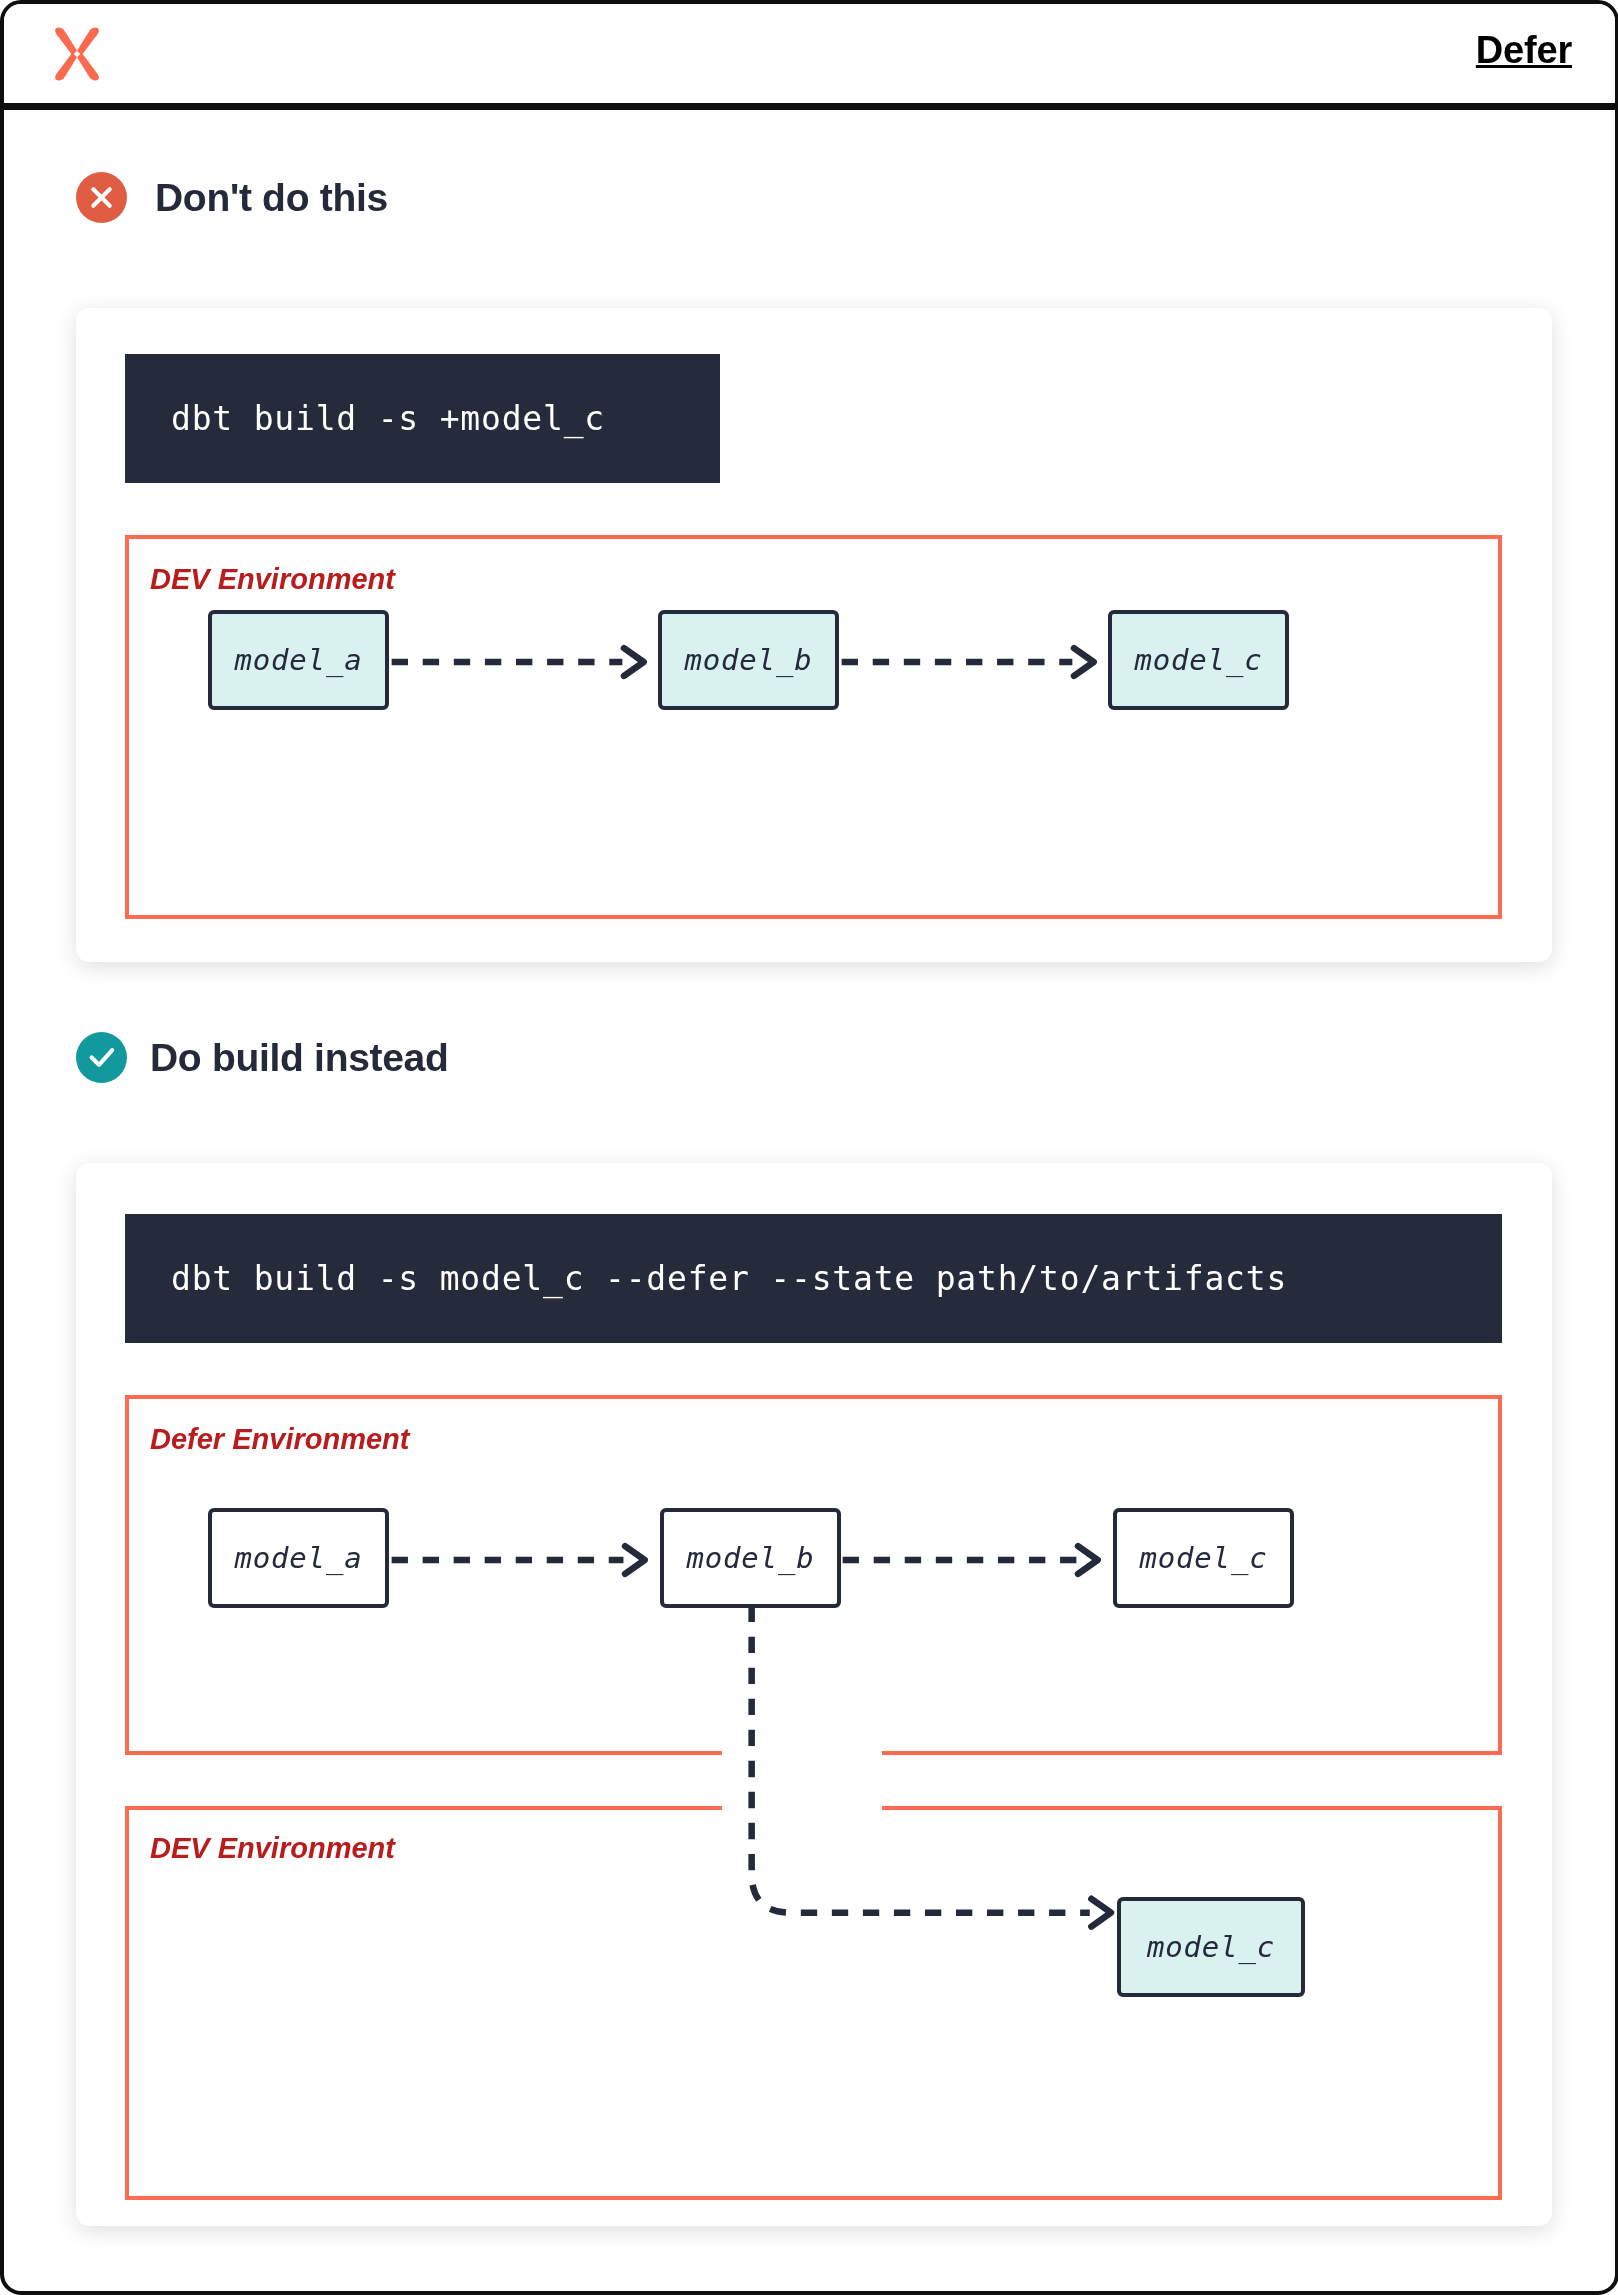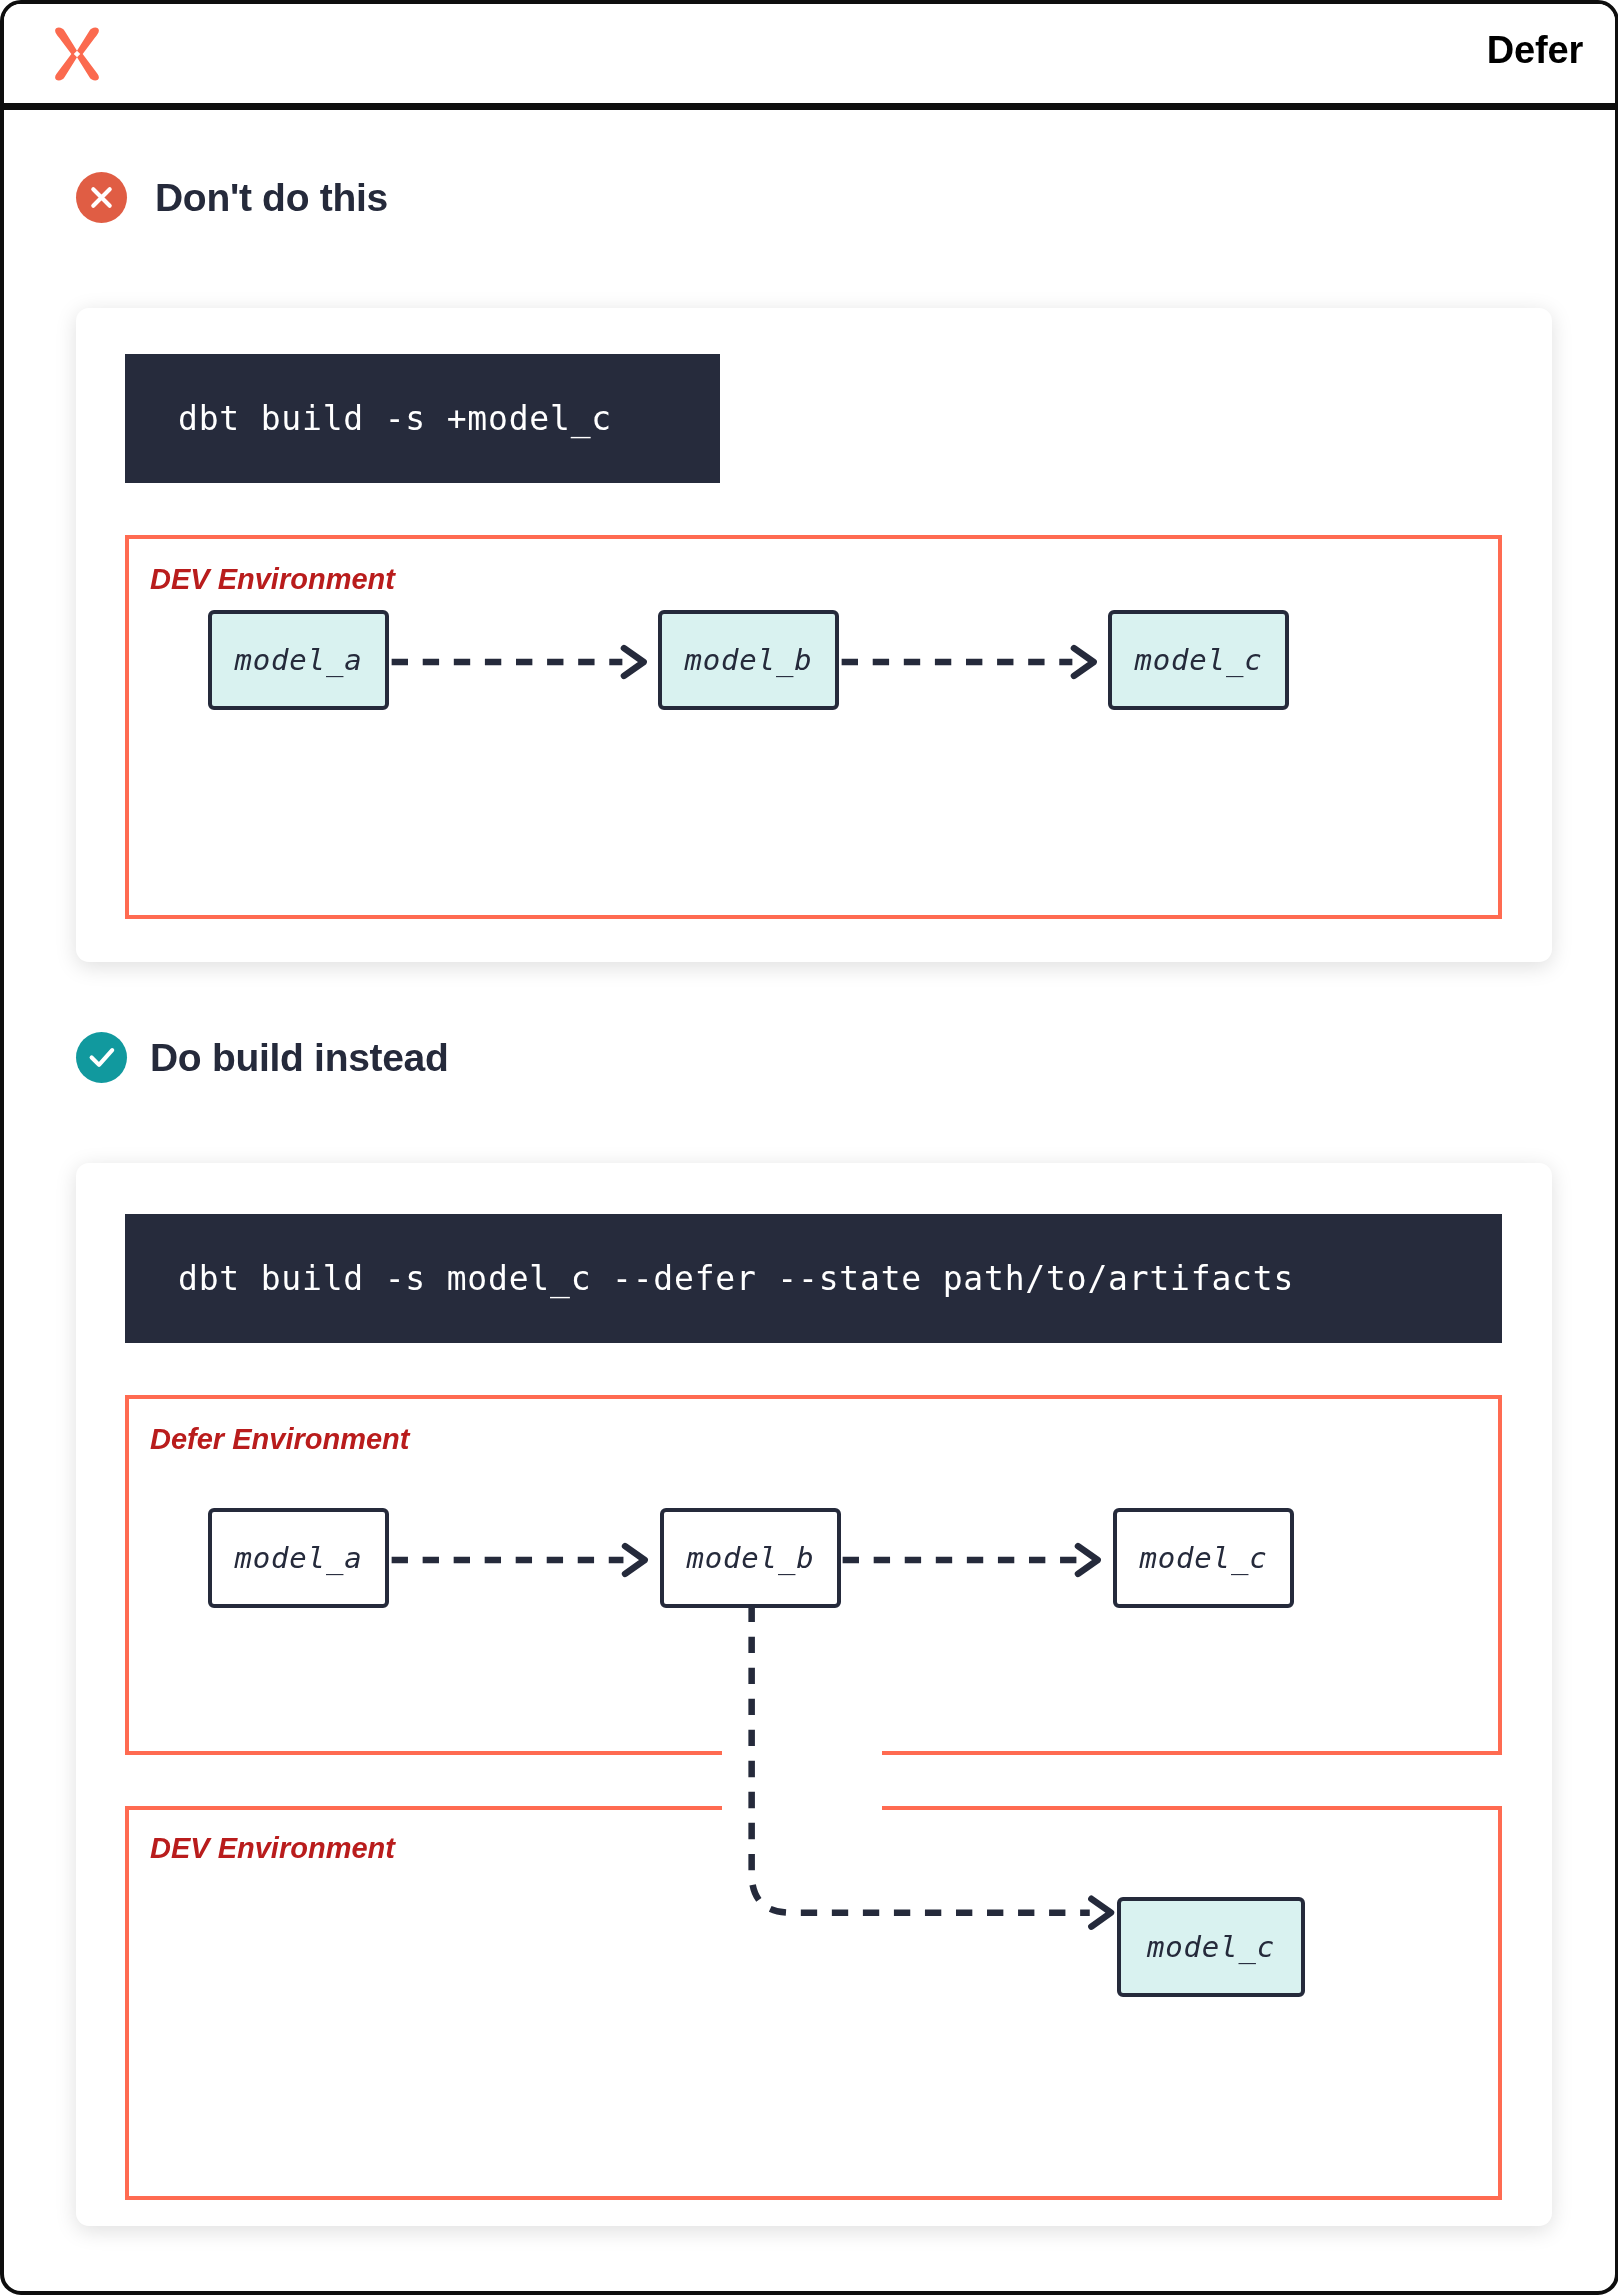--- a/index.html
+++ b/index.html
@@ -36,26 +36,27 @@
     height: 7.4px;
     background: #0e0e0e;
   }
   .logo {
     position: absolute;
     left: 43px; top: 19.6px;
     width: 60px; height: 60px;
   }
   .page-title {
     position: absolute;
-    right: 32px; top: 16.3px;
+    right: 43px; top: 16.3px;
     font-size: 38px;
     font-weight: 700;
     color: #000000;
     letter-spacing: -0.2px;
     line-height: 60px;
+    text-decoration: underline;
   }
 
   
   .sec-head {
     position: absolute;
     display: flex;
     align-items: center;
     gap: 23px;
   }
   .badge {
@@ -90,21 +91,20 @@
     display: flex;
     align-items: center;
     padding-left: 46px;
   }
   .code-text {
     font-family: "DejaVu Sans Mono", monospace;
     color: #ffffff;
     font-size: 33px;
     letter-spacing: 0.8px;
     white-space: pre;
-    margin-left: 7px;
   }
 
   
   .env {
     position: absolute;
     border: 4.1px solid #FF6B51;
     background: transparent;
   }
   .env-label {
     position: absolute;

